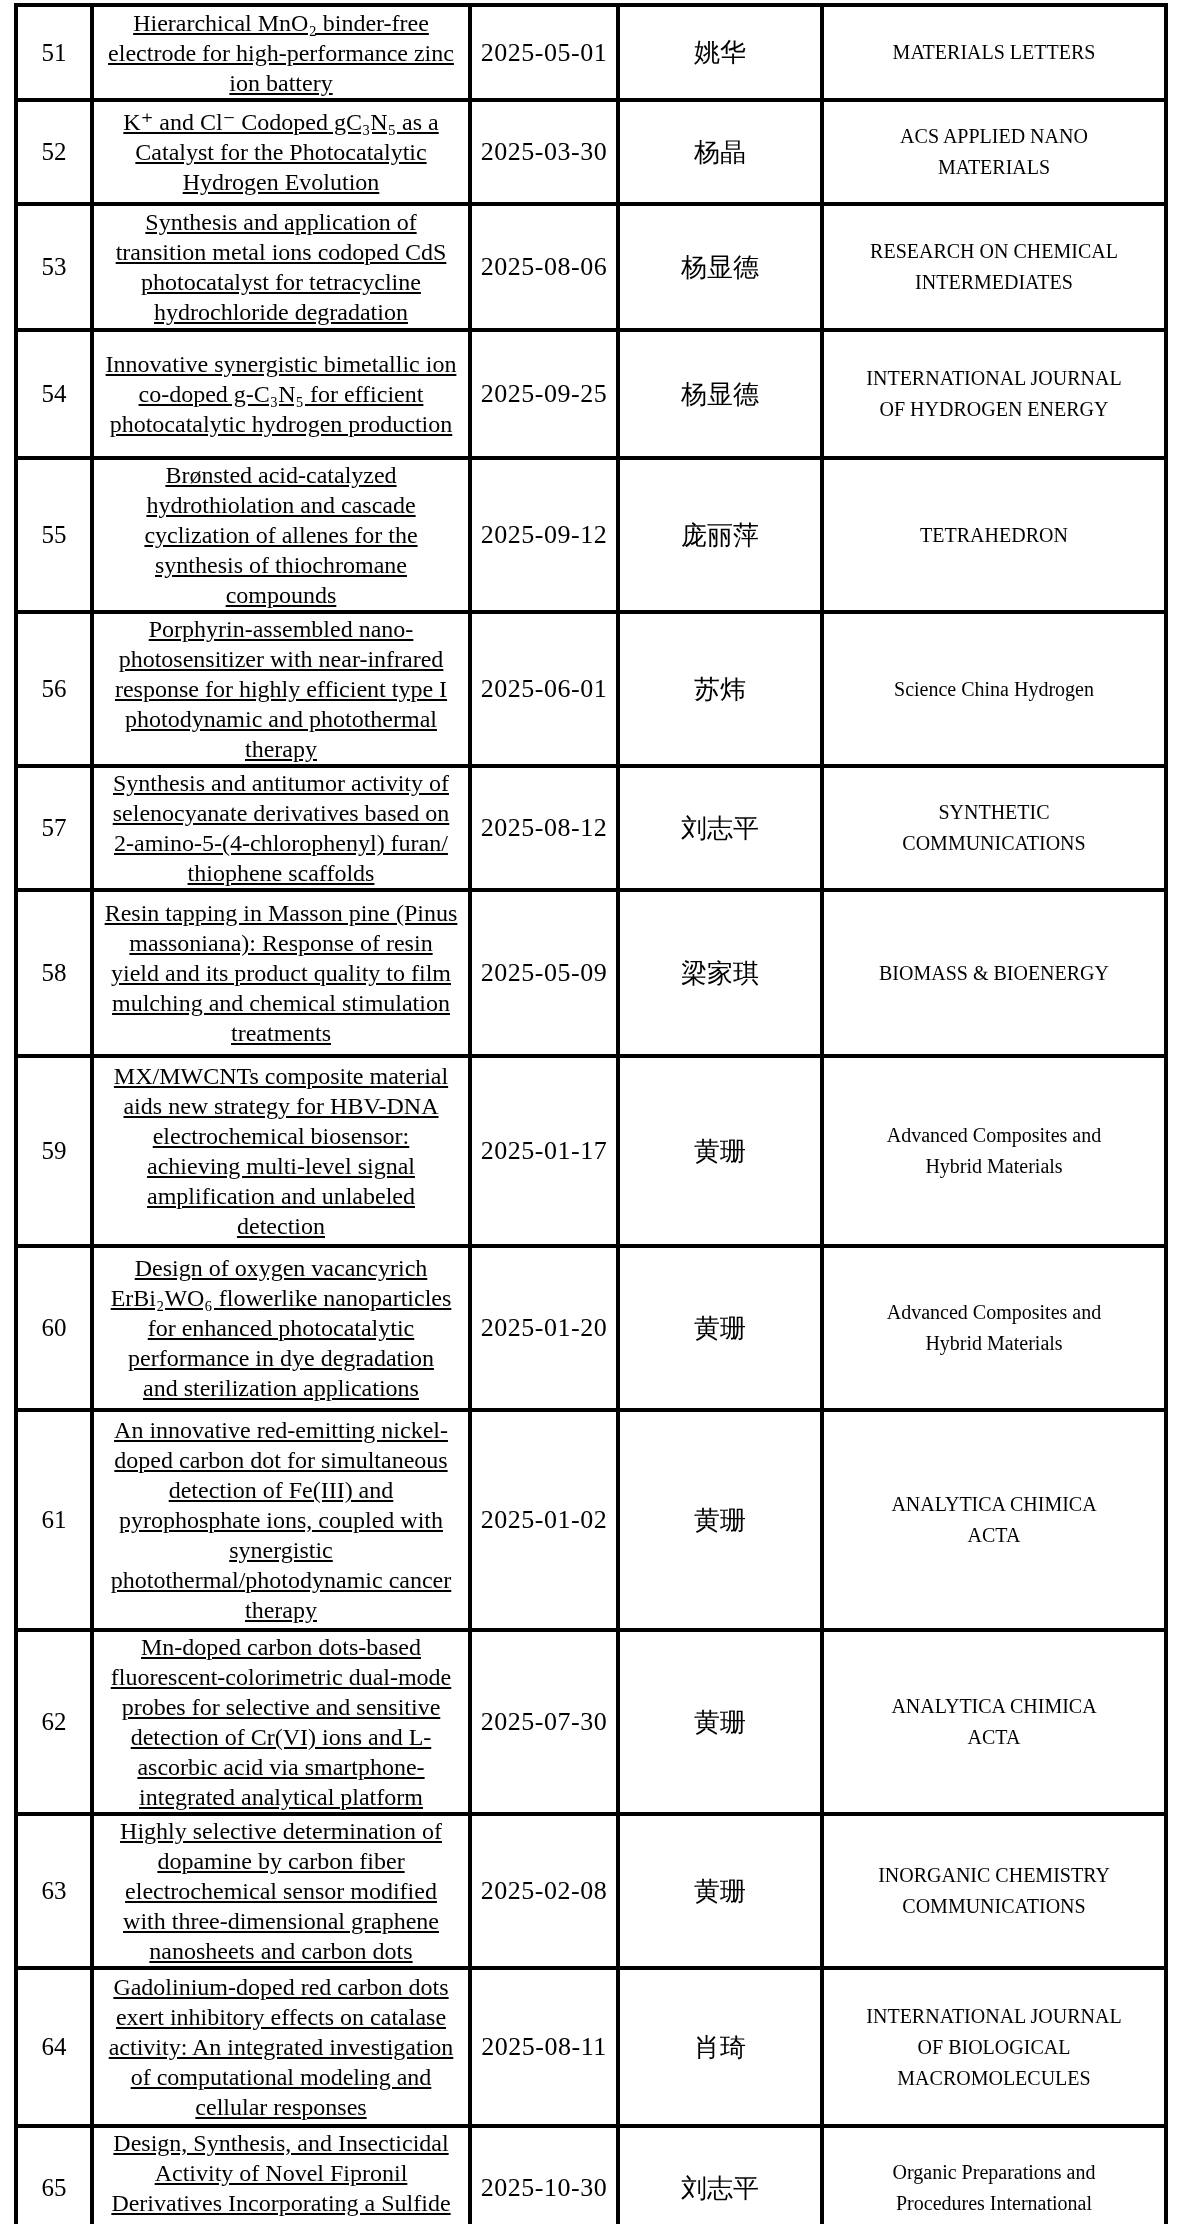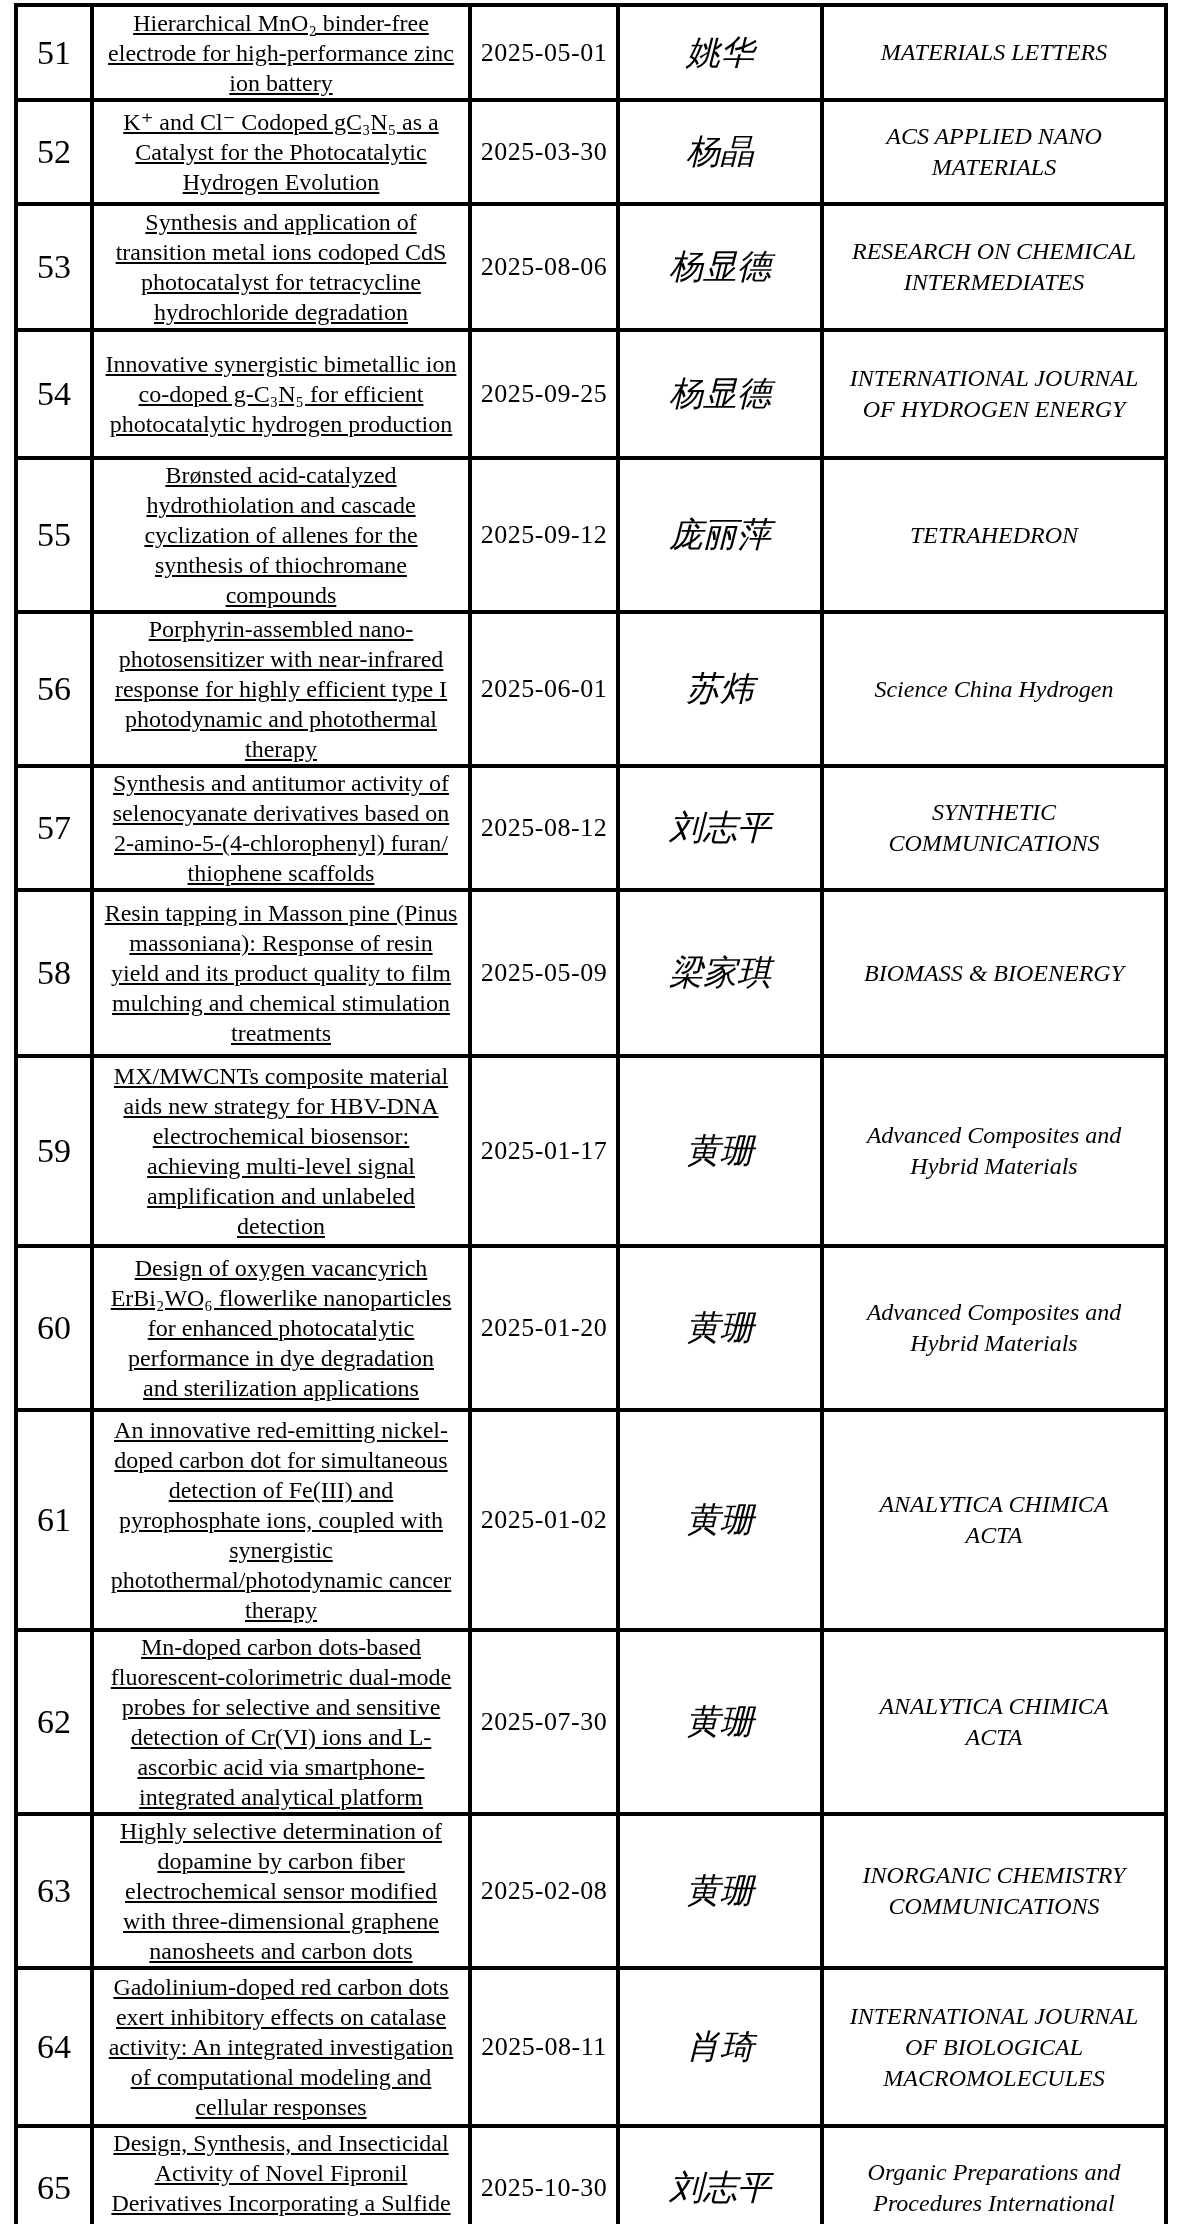--- a/index.html
+++ b/index.html
@@ -18,25 +18,25 @@
     width: 1150px;
     margin: 3px 0 0 14px;
   }
   table.pub-table td {
     border: 4px solid #000000;
     text-align: center;
     vertical-align: middle;
     padding: 0;
     overflow: hidden;
   }
-  td.col-no     { font-size: 34px; }
+  td.col-no     { font-size: 25px; }
   td.col-title  { font-size: 24px; line-height: 30px; white-space: pre-line; padding: 0 2px; text-decoration: underline; }
   td.col-date   { font-size: 26px; letter-spacing: 0.5px; }
-  td.col-author { font-size: 34px; font-style: italic; }
-  td.col-journal{ font-size: 24px; line-height: 31px; white-space: pre-line; padding: 0 4px; font-style: italic; }
+  td.col-author { font-size: 26px; }
+  td.col-journal{ font-size: 20px; line-height: 31px; white-space: pre-line; padding: 0 4px; }
 </style>
 </head>
 <body>
 
 <div class="page">
   <table class="pub-table">
     <colgroup>
       <col style="width:76px">
       <col style="width:378px">
       <col style="width:148px">

